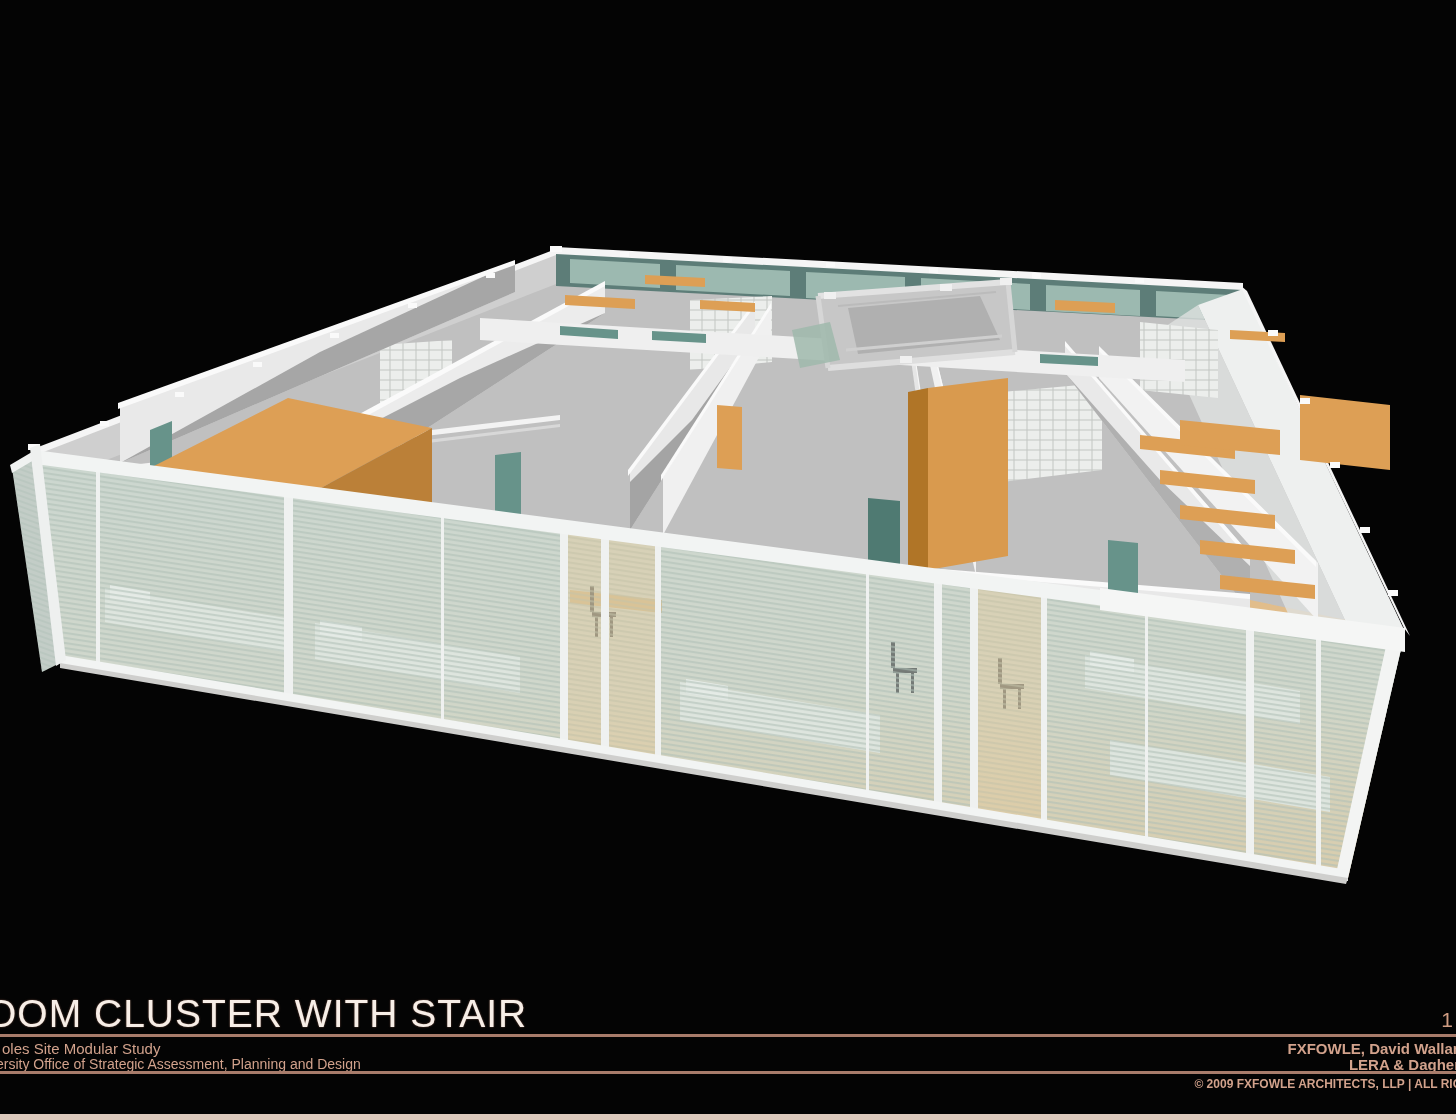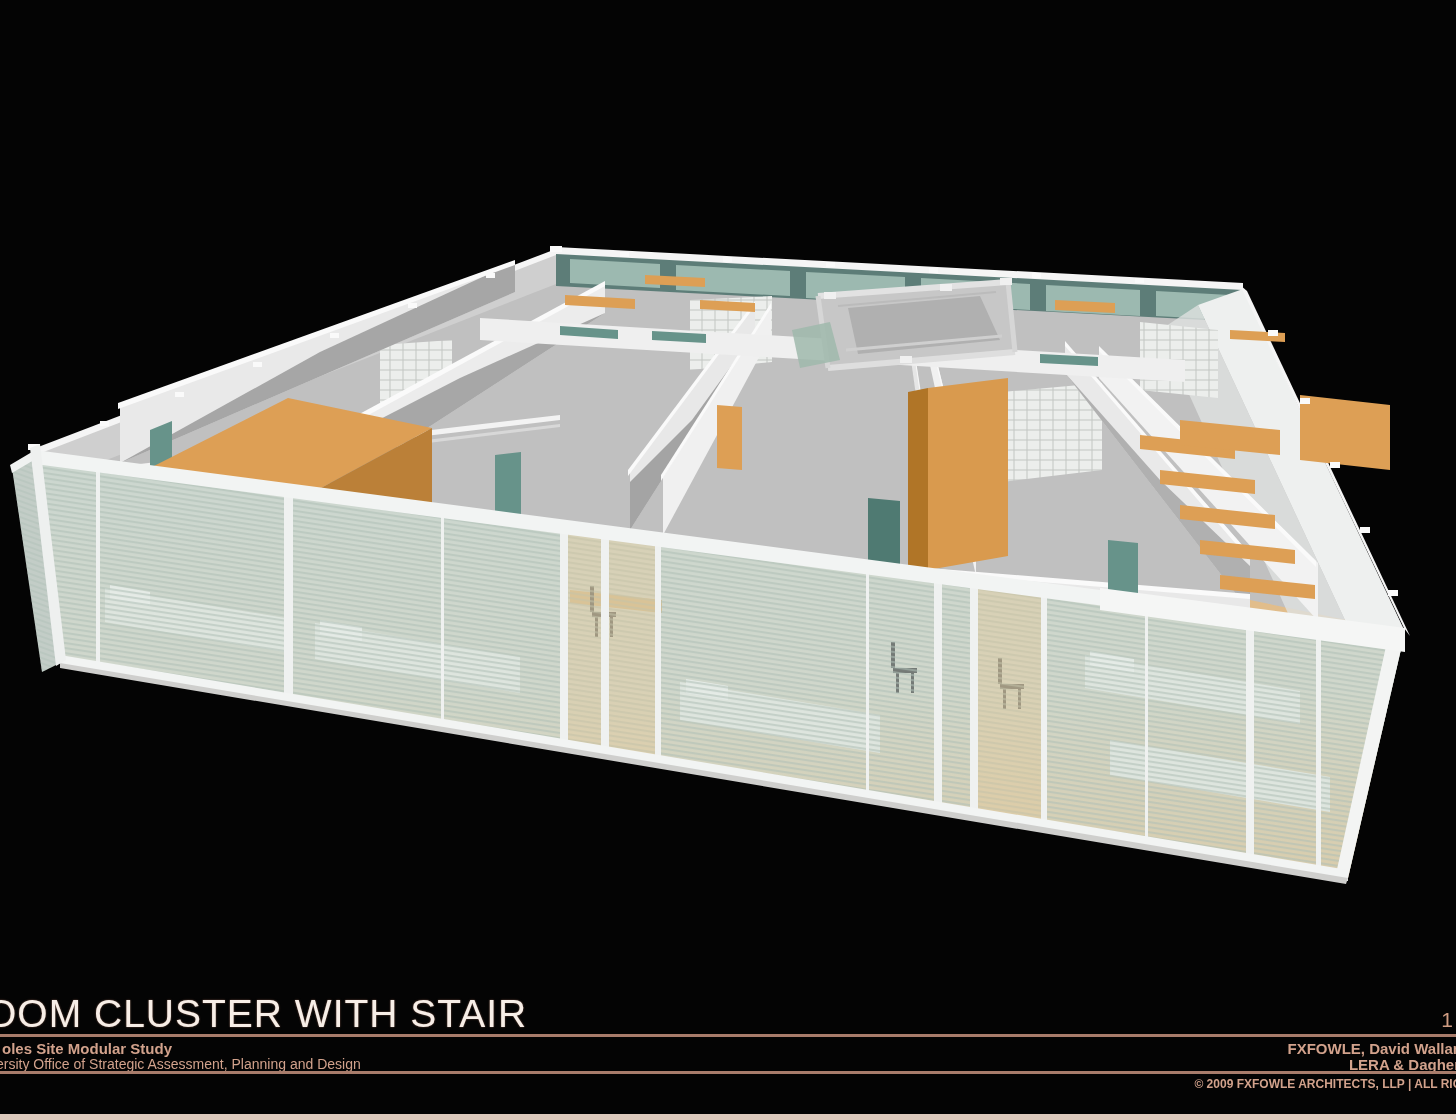--- a/index.html
+++ b/index.html
@@ -20,21 +20,21 @@
     white-space:nowrap;
   }
   .page-num{
     position:absolute;right:3px;top:1008px;
     font-size:21px;color:#cf9c82;font-weight:400;
   }
   .rule{position:absolute;left:0;width:1456px;height:3px;background:#a87c6b;}
   .rule-1{top:1034px;}
   .rule-2{top:1071px;}
   .ft{position:absolute;color:#d2a28c;white-space:nowrap;}
-  .ft-l1{left:2px;top:1040px;font-size:15px;font-weight:700;}
+  .ft-l1{left:2px;top:1040px;font-size:15px;font-weight:400;}
   .ft-l2{left:-4px;top:1056px;font-size:14px;font-weight:400;}
   .ft-r1{right:-6px;top:1040px;font-size:15px;font-weight:700;}
   .ft-r2{right:-4px;top:1056px;font-size:15px;font-weight:700;}
   .ft-copy{right:-6px;top:1077px;font-size:12px;font-weight:700;}
   .bottom-strip{
     position:absolute;left:0;top:1114px;width:1456px;height:6px;
     background:#dccabd;
   }
 </style>
 </head>

